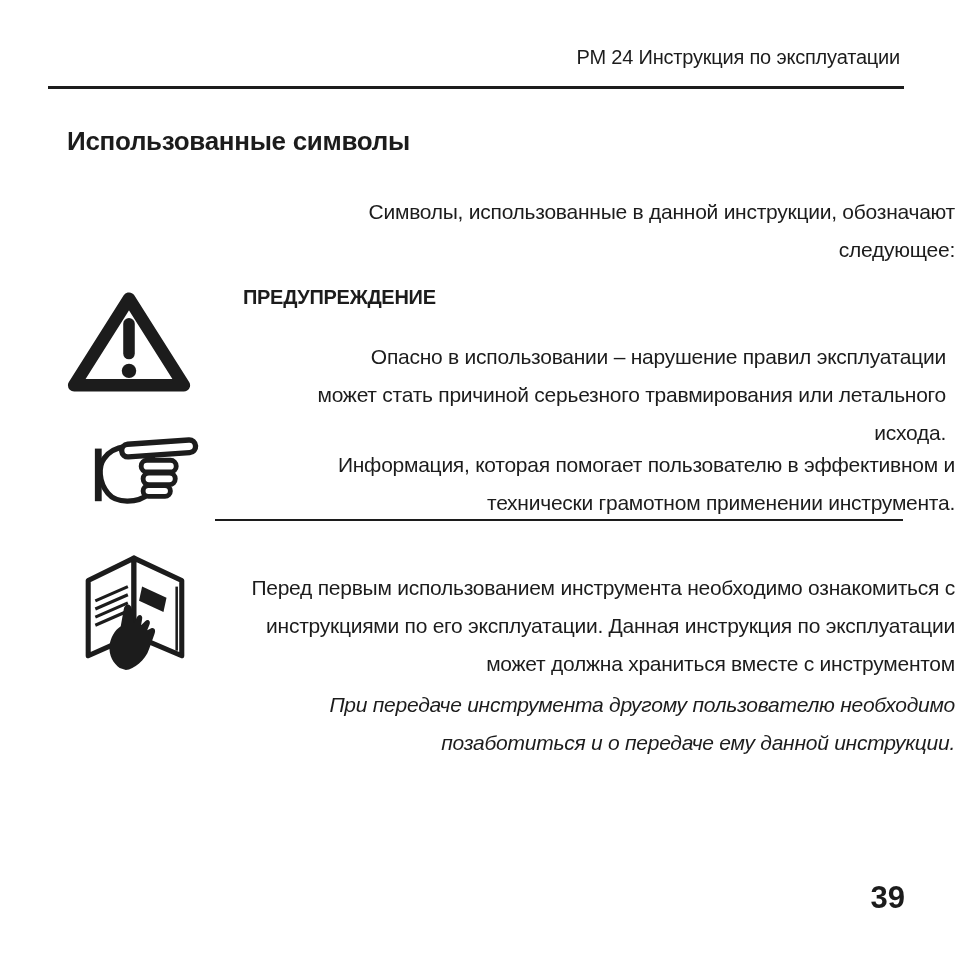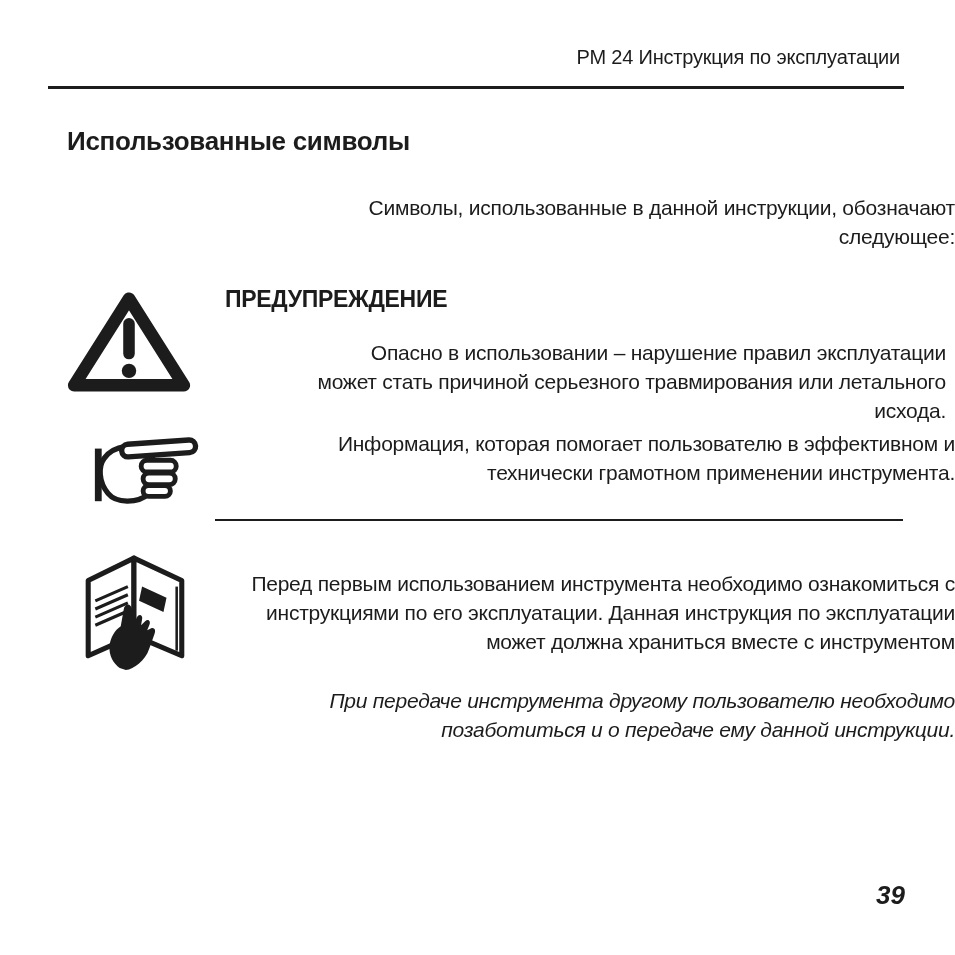--- a/index.html
+++ b/index.html
@@ -34,48 +34,47 @@
   .section-heading {
     top: 116px;
     left: 57px;
     margin: 10px;
     font-size: 26px;
     font-weight: bold;
     letter-spacing: -0.3px;
   }
   .bodytext {
     font-size: 21px;
-    line-height: 29px;
+    line-height: 38px;
     letter-spacing: -0.25px;
     white-space: pre-line;
     width: 730px;
   }
   .intro        { top: 172px; left: 225px; }
   .warning-title{
-    top: 286px; left: 225px;
-    font-size: 23px; font-weight: bold; letter-spacing: -0.3px;
+    top: 286px; left: 243px;
+    font-size: 20px; font-weight: bold; letter-spacing: -0.3px;
     white-space: nowrap;
   }
   .warning-body { top: 317px; left: 216px; }
-  .note-body    { top: 408px; left: 225px; }
+  .note-body    { top: 425px; left: 225px; }
   .divider {
     top: 519px;
     left: 215px;
     width: 688px;
     height: 2px;
     background: #1c1c1c;
   }
   .manual-para1 { top: 548px; left: 225px; }
   .manual-para2 { top: 665px; left: 225px; font-style: italic; }
   .page-number {
     top: 880px;
     right: 50px;
-    font-size: 26px;
+    font-size: 31px;
     font-weight: bold;
-    font-style: italic;
   }
 
   .warning-icon { top: 291px; left: 66px;  width: 126px; height: 102px; }
   .hand-icon    { top: 433px; left: 88px;  width: 118px; height: 76px;  }
   .book-icon    { top: 550px; left: 74px;  width: 124px; height: 120px; }
   .icon svg { display: block; width: 100%; height: 100%; }
 </style>
 </head>
 <body>
 

